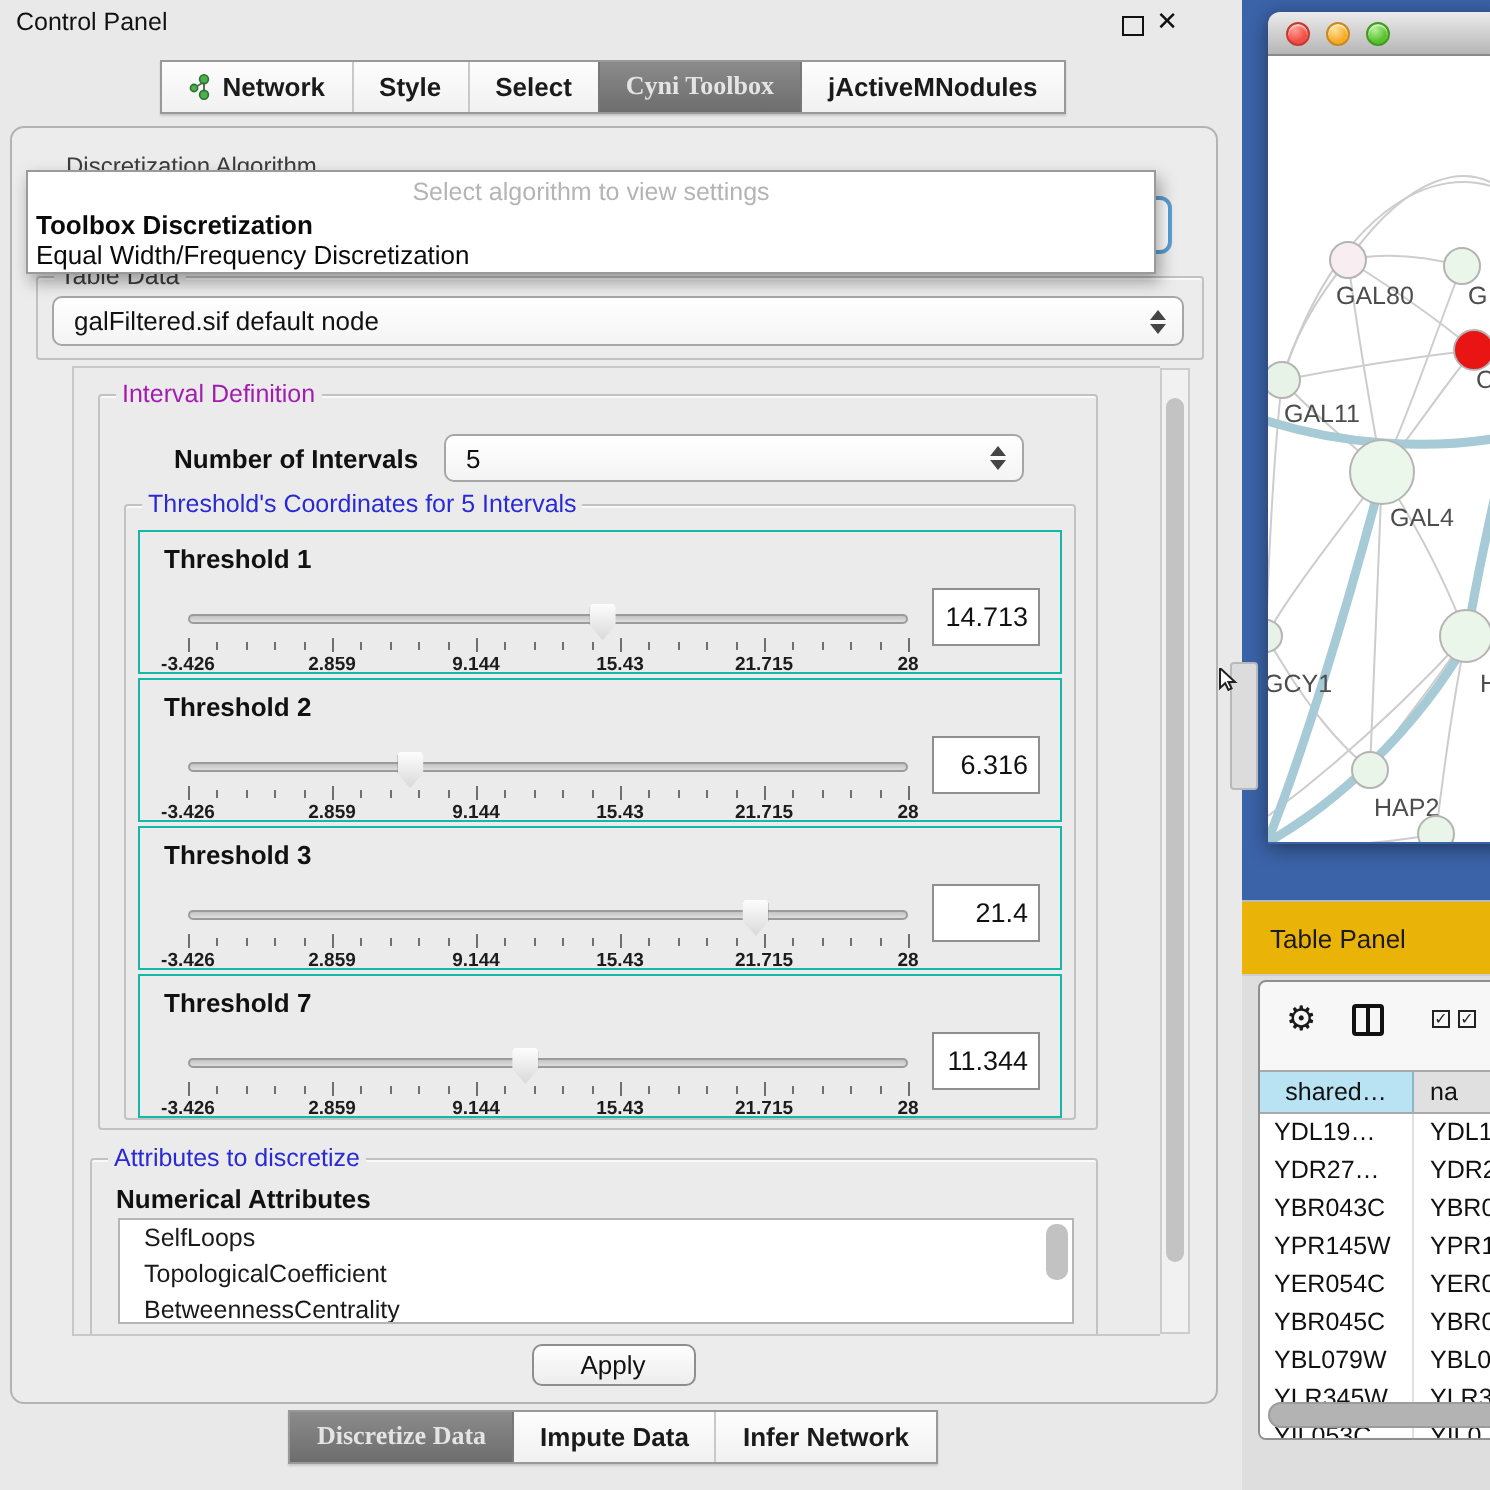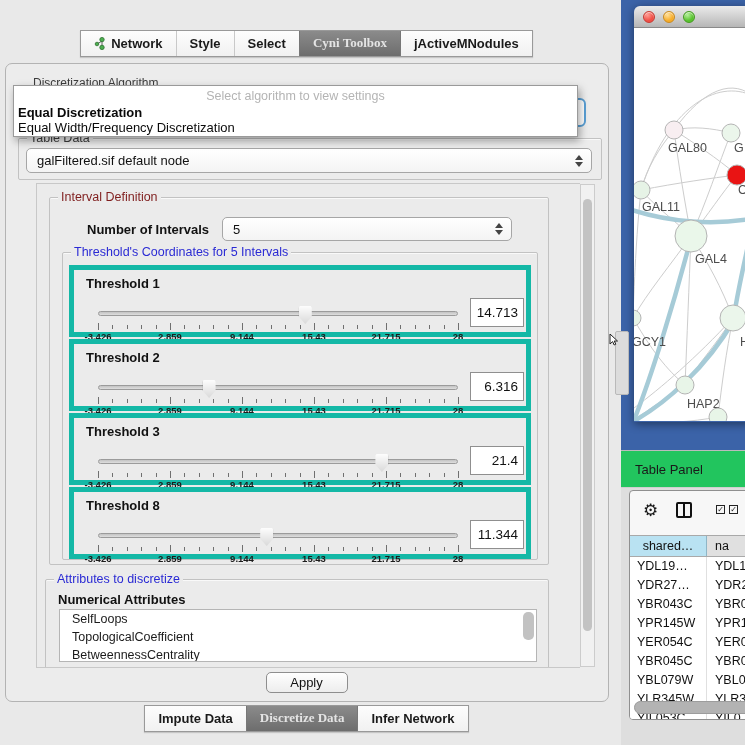--- a/index.html
+++ b/index.html
@@ -37,21 +37,21 @@
                 border:1px solid #9a9a9a; box-shadow:2px 4px 8px rgba(0,0,0,.35); z-index:10; }
   .popup-placeholder { position:absolute; left:0; right:0; top:3px; text-align:center;
                        color:#b4b4b4; font-size:12.5px; }
   .popup-opt { position:absolute; left:4px; font-size:13px; color:#0a0a0a; white-space:nowrap; }
   .popup-opt.first { top:19px; font-weight:bold; }
   .popup-opt.second { top:34px; }
 
   .group { position:absolute; border:1px solid #c2c2c2; border-radius:2px;
            box-shadow:inset 0 1px 0 rgba(255,255,255,.7); }
   .group-legend { position:absolute; top:-8px; left:8px; padding:0 3px; font-size:12.5px; background:#ececec; }
-  .legend-green { color:#7f1d1d; }
+  .legend-green { color:#a21caf; }
   .legend-blue  { color:#2a2ad4; }
   .legend-dark  { color:#3c3c3c; }
 
   .tabledata-group { left:18px; top:138px; width:584px; height:42px; }
   .combo { position:absolute; background:linear-gradient(#ffffff,#f4f4f4); border:1px solid #a6a6a6;
            border-radius:5px; font-size:13px; color:#111; }
   .combo-text { position:absolute; left:10px; top:0; line-height:23px; white-space:nowrap; }
   .spinner { position:absolute; right:8px; top:50%; transform:translateY(-50%); display:flex;
              flex-direction:column; align-items:center; gap:2px; }
   .tri-up { width:0; height:0; border-left:4px solid transparent; border-right:4px solid transparent;
@@ -69,21 +69,21 @@
 
   
   .viewport .group-legend { background:#ebebeb; }
 
   .interval-group { left:12px; top:13px; width:500px; height:368px; }
   .intervals-label { position:absolute; left:37px; top:24px; font-size:13px; font-weight:bold; color:#111; }
   .intervals-combo { left:172px; top:19px; width:290px; height:24px; }
   .thresh-group { left:12px; top:54px; width:476px; height:308px; }
 
   .threshold-box { position:absolute; left:6px; width:462px; height:72px;
-                   background:#ebebeb; border:5px solid #14b8a6; }
+                   background:#ebebeb; border:1px solid #14b8a6; }
   .threshold-label { position:absolute; left:12px; top:6px; font-size:13px; font-weight:bold; color:#111; }
   .slider-wrap { position:absolute; left:24px; top:36px; width:360px; height:34px; }
   .slider-track { position:absolute; left:0; top:5px; width:100%; height:5px; border-radius:3px;
                   background:linear-gradient(#c3c3c3,#dedede); border:1px solid #9b9b9b; }
   .slider-thumb { position:absolute; top:0px; width:13px; height:18px; margin-left:-7px;
                   background:linear-gradient(#fdfdfd,#d9d9d9);
                   clip-path:polygon(8% 0,92% 0,100% 10%,100% 58%,50% 100%,0 58%,0 10%);
                   filter:drop-shadow(0 0 1px #7a7a7a); }
   .tick { position:absolute; width:1px; background:#6f6f6f; }
   .tick.major { top:17px; height:7px; }
@@ -117,21 +117,21 @@
   .desktop-blue { position:absolute; left:0; top:0; width:124px; height:450px; }
   .mac-window { position:absolute; left:13px; top:6px; width:119px; height:416px;
                 border-radius:6px 6px 0 0; box-shadow:0 2px 10px rgba(0,0,0,.45); }
   .mac-titlebar { height:22px; background:linear-gradient(#ebebeb,#b6b6b6);
                   border-bottom:1px solid #8a8a8a; border-radius:6px 6px 0 0;
                   display:flex; align-items:center; padding-left:9px; gap:8px; }
   .traffic { width:12px; height:12px; border-radius:50%; box-shadow:inset 0 1px 1px rgba(255,255,255,.7); }
   .net-canvas { height:393px; background:#fff; overflow:hidden; }
   .net-canvas svg { display:block; }
 
-  .table-panel-bar { position:absolute; left:0; top:450px; width:124px; height:38px; background:#22c55e;
+  .table-panel-bar { position:absolute; left:0; top:450px; width:124px; height:38px; background:#eab308;
                      border-top:1px solid #bbb; border-bottom:1px solid #cfcfcf; }
   .table-panel-title { position:absolute; left:14px; top:11px; font-size:13px; color:#1a1a1a; }
   .table-lower { position:absolute; left:0; top:488px; width:124px; height:257px; background:#dedede; }
   .table-card { position:absolute; left:8px; top:2px; width:150px; height:230px; background:#f7f7f7;
                 border:1px solid #8f8f8f; border-radius:4px; overflow:hidden; }
   .tc-toolbar { position:absolute; left:0; top:0; right:0; height:42px; }
   .gear-glyph { position:absolute; left:13px; top:9px; font-size:17px; color:#1a1a1a; }
   .colbrowser { position:absolute; left:46px; top:11px; width:16px; height:16px; border:2px solid #111;
                 border-radius:2px; }
   .colbrowser::after { content:""; position:absolute; left:5px; top:0; bottom:0; width:2px; background:#111; }
@@ -149,20 +149,25 @@
   .tc-td.col2 { flex:1; padding-left:8px; }
   .hscroll { position:absolute; left:4px; right:10px; bottom:5px; height:13px; background:#e8e8e8;
              border-radius:7px; }
   .hscroll-thumb { position:absolute; left:0; top:0; height:13px; width:96%; background:#b3b3b3;
                    border:1px solid #9c9c9c; border-radius:7px; }
 </style>
 </head>
 <body>
 
 <div class="control-panel">
+  <div class="panel-titlebar">
+    <span class="panel-title">Control Panel</span>
+    <span class="float-btn"></span>
+    <span class="close-btn">✕</span>
+  </div>
 
   <div class="tabbar top">
     <div class="tabgroup" id="top-tabs">
         <div class="tab">
           <svg width="12" height="13" viewBox="0 0 12 13">
             <line x1="8" y1="3" x2="8" y2="10" stroke="#666" stroke-width="1"></line>
             <line x1="8" y1="4" x2="3" y2="7" stroke="#666" stroke-width="1"></line>
             <circle cx="8" cy="2.6" r="2.2" fill="#4caf50" stroke="#2d7031" stroke-width=".8"></circle>
             <circle cx="3" cy="7" r="1.8" fill="#4caf50" stroke="#2d7031" stroke-width=".8"></circle>
             <circle cx="8" cy="10.4" r="2.2" fill="#4caf50" stroke="#2d7031" stroke-width=".8"></circle>
@@ -185,21 +190,21 @@
   </div>
 
   <div class="outer-panel"></div>
 
   <span class="algo-label">Discretization Algorithm</span>
 
   <div class="combo-focus-sliver"></div>
 
   <div class="algo-popup">
     <div class="popup-placeholder">Select algorithm to view settings</div>
-    <div class="popup-opt first">Equal Discretization</div>
+    <div class="popup-opt first">Toolbox Discretization</div>
     <div class="popup-opt second">Equal Width/Frequency Discretization</div>
   </div>
 
   <div class="group tabledata-group">
     <span class="group-legend legend-dark">Table Data</span>
   </div>
   <div class="combo tabledata-combo">
     <span class="combo-text">galFiltered.sif default node</span>
     <span class="spinner">
       <span class="tri-up"></span>
@@ -335,21 +340,21 @@
                 <div class="tick-label" style="left: 72px;">2.859</div>
                 <div class="tick-label" style="left: 144px;">9.144</div>
                 <div class="tick-label" style="left: 216px;">15.43</div>
                 <div class="tick-label" style="left: 288px;">21.715</div>
                 <div class="tick-label" style="left: 360px;">28</div>
                 <div class="slider-thumb" style="left: 284.394px;"></div>
               </div>
               <div class="value-box">21.4</div>
             </div>
             <div class="threshold-box" style="top: 234px;">
-              <div class="threshold-label">Threshold 8</div>
+              <div class="threshold-label">Threshold 7</div>
               <div class="slider-wrap">
                 <div class="slider-track"></div>
                 <div class="tick major" style="left: 0px;"></div>
                 <div class="tick minor" style="left: 14.4px;"></div>
                 <div class="tick minor" style="left: 28.8px;"></div>
                 <div class="tick minor" style="left: 43.2px;"></div>
                 <div class="tick minor" style="left: 57.6px;"></div>
                 <div class="tick major" style="left: 72px;"></div>
                 <div class="tick minor" style="left: 86.4px;"></div>
                 <div class="tick minor" style="left: 100.8px;"></div>
@@ -399,25 +404,25 @@
   </div>
 
   <div class="vscroll">
     <div class="vscroll-thumb"></div>
   </div>
 
   <div class="apply-btn">Apply</div>
 
   <div class="tabbar bottom">
     <div class="tabgroup" id="bottom-tabs">
+        <div class="tab selected">
+          <span>Discretize Data</span>
+        </div>
         <div class="tab">
           <span>Impute Data</span>
-        </div>
-        <div class="tab selected">
-          <span>Discretize Data</span>
         </div>
         <div class="tab">
           <span>Infer Network</span>
         </div>
       </div>
   </div>
 </div>
 
 <div class="divider"></div>
 <div class="divider-grip"></div>

